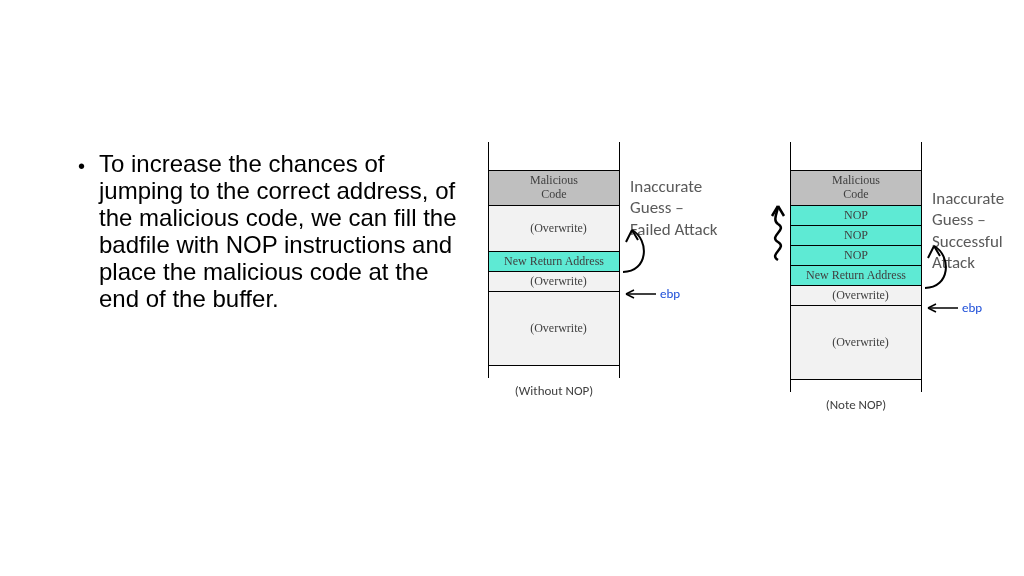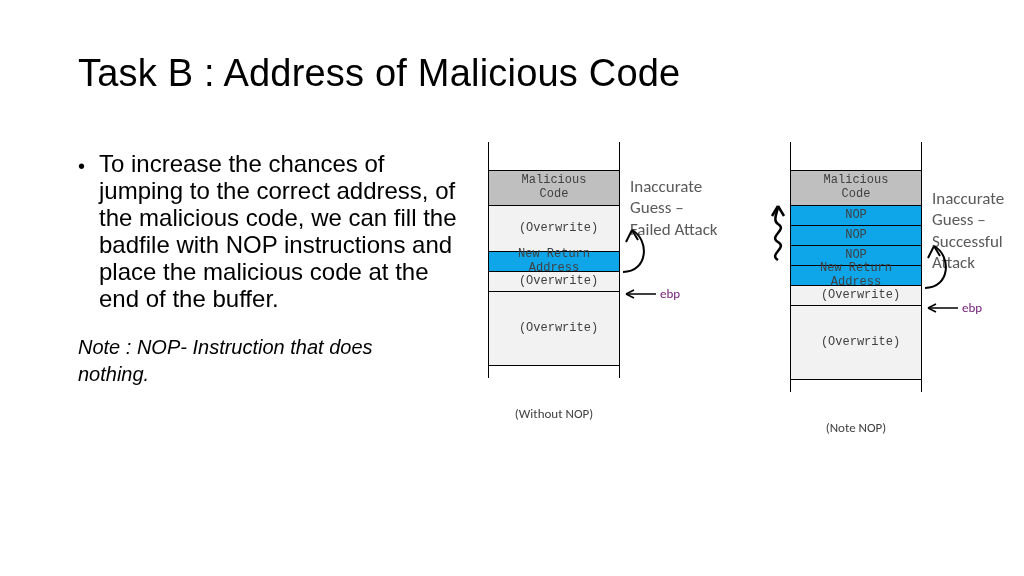--- a/index.html
+++ b/index.html
@@ -11,51 +11,49 @@
   .bullet-text { font-size: 24px; line-height: 27px; }
   .note { position: absolute; left: 78px; top: 334px; width: 360px; font-style: italic; font-size: 20px; line-height: 27px; }
 
   
   .diagram { position: absolute; }
   .d-left { left: 488px; top: 170px; }
   .d-right { left: 790px; top: 170px; }
 
   .stack { position: relative; width: 132px; }
   .rails { position: absolute; top: -28px; bottom: -12px; left: 0; right: 0; border-left: 1px solid #000; border-right: 1px solid #000; }
-  .cell { width: 132px; border: 1px solid #000; border-top: none; display: flex; align-items: center; justify-content: center; text-align: center; font-family: Liberation Mono, monospace; font-size: 12px; color: #404040; padding: 2px 4px; line-height: 1.15; }
+  .cell { width: 132px; border: 1px solid #000; border-top: none; display: flex; align-items: center; justify-content: center; text-align: center; font-family: Liberation Serif, serif; font-size: 12px; color: #404040; padding: 2px 4px; line-height: 1.15; }
   .cell.first { border-top: 1px solid #000; }
   .cell.dark { background: #bfbfbf; }
-  .cell.mid  { background: #0ea5e9; }
+  .cell.mid  { background: #5eead4; }
   .cell.light{ background: #f2f2f2; padding-left: 13px; }
   .cell.two  { height: 36px; }
   .cell.one  { height: 20px; }
   .cell.big  { height: 46px; }
   .cell.huge { height: 74px; }
 
-  .caption { text-align: center; font-family: Calibri, Arial, sans-serif; font-size: 13px; color: #404040; margin-top: 40px; width: 132px; }
+  .caption { text-align: center; font-family: Calibri, Arial, sans-serif; font-size: 13px; color: #404040; margin-top: 17px; width: 132px; }
 
   .side-label { position: absolute; font-family: Calibri, Arial, sans-serif; font-size: 17px; color: #5a5a5a; line-height: 1.25; }
-  .ebp { position: absolute; font-family: Calibri, Arial, sans-serif; font-size: 13px; color: #701a75; }
+  .ebp { position: absolute; font-family: Calibri, Arial, sans-serif; font-size: 13px; color: #1d4ed8; }
 
   
   .svg-over { position: absolute; overflow: visible; pointer-events: none; }
 </style>
 </head>
 <body>
 
 <div class="slide">
 
-  <div class="title">Task B : Address of Malicious Code</div>
 
   <div class="bullet-wrap">
     <div class="bullet-dot">•</div>
     <div class="bullet-text">To increase the chances of jumping to the correct address, of the malicious code, we can fill the badfile with NOP instructions and place the malicious code at the end of the buffer.</div>
   </div>
 
-  <div class="note">Note : NOP- Instruction that does nothing.</div>
 
   <div class="diagram d-left">
     <div class="stack">
       <div class="rails"></div>
       <div class="cell first dark two" style="white-space:pre-line;">Malicious
 Code</div>
       <div class="cell light big">(Overwrite)</div>
       <div class="cell mid one">New Return Address</div>
       <div class="cell light one">(Overwrite)</div>
       <div class="cell light huge">(Overwrite)</div>

